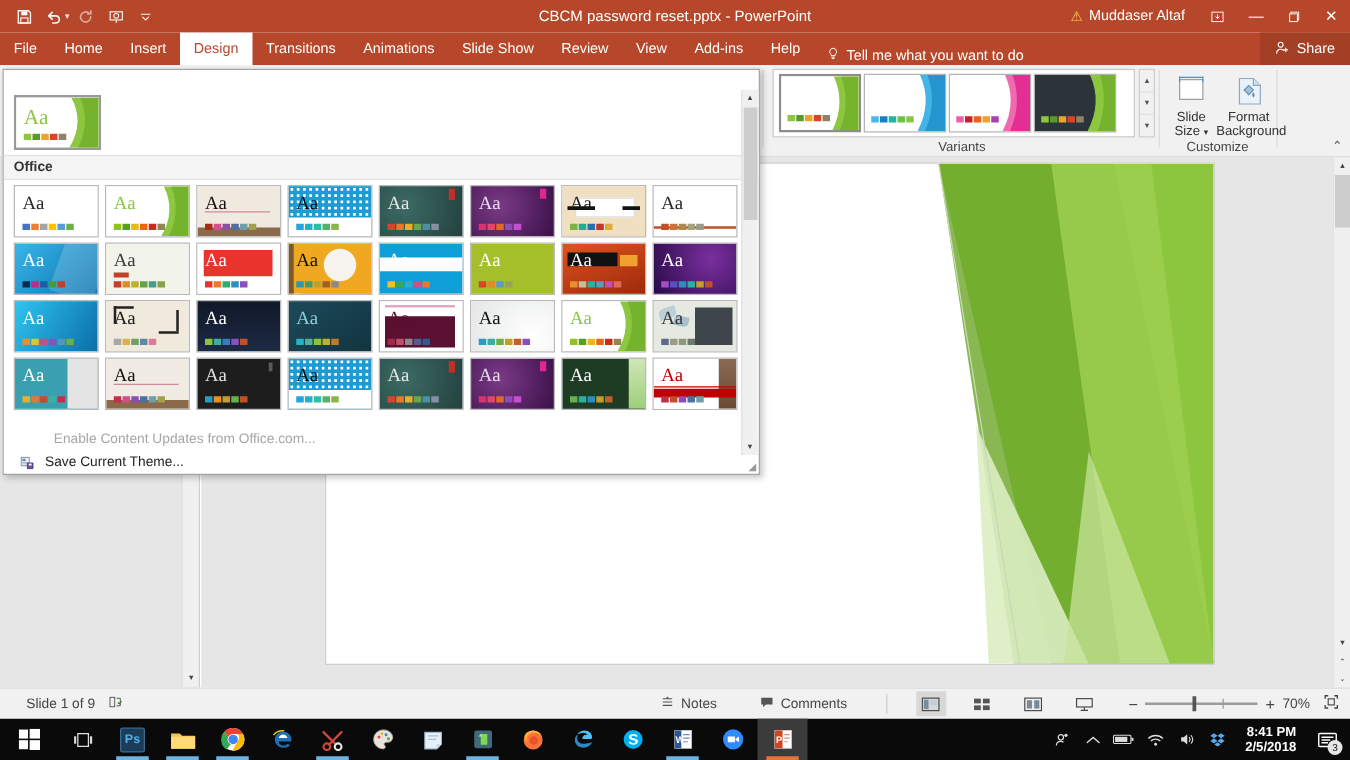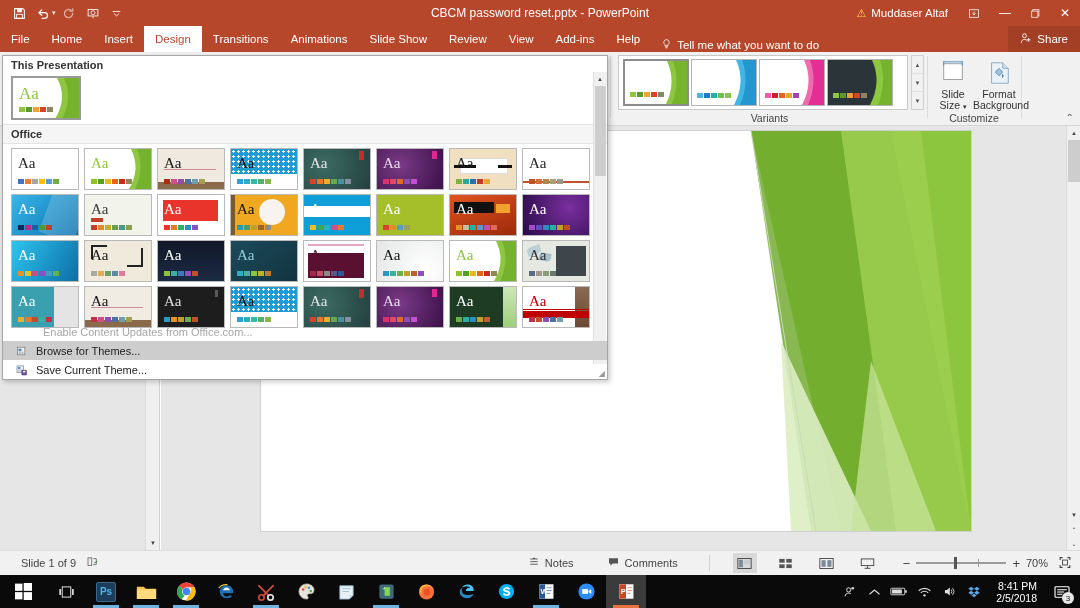--- a/index.html
+++ b/index.html
@@ -169,21 +169,21 @@
   .search-circle { width:14px; height:14px; border:2px solid #111; border-radius:50%; }
   .searchtxt { font-size:11.5px; color:#222; }
   .mic { margin-left:auto; font-size:12px; color:#333; }
   .taskview { width:40px; height:33px; display:flex; align-items:center; justify-content:center; color:#e8e8e8; font-size:13px; }
   .tb-apps { display:flex; align-items:center; }
   .tbapp { width:40px; height:33px; position:relative; display:flex; align-items:center; justify-content:center; }
   .tbapp .ind { position:absolute; bottom:0; left:7px; width:26px; height:3px; background:#6fb3e0; }
   .tbapp.active { background:#3b3b3b; }
   .tray { margin-left:auto; display:flex; align-items:center; gap:3px; padding-right:4px; color:#e9e9e9; }
   .trayico { width:22px; height:33px; display:flex; align-items:center; justify-content:center; font-size:12px; }
-  .clock { text-align:right; font-size:10.5px; line-height:12px; color:#fff; padding:0 8px; }
+  .clock { text-align:right; font-size:10.5px; line-height:12px; color:#fff; padding:0 8px;font-weight:bold; }
   .notif { width:28px; height:33px; display:flex; align-items:center; justify-content:center; position:relative; color:#fff; font-size:13px; }
   .notif .badge { position:absolute; right:2px; bottom:4px; width:12px; height:12px; border-radius:50%; background:#e6e6e6; color:#111; font-size:8px; display:flex; align-items:center; justify-content:center; }
   .app-icon { width:20px; height:20px; display:flex; align-items:center; justify-content:center; border-radius:2px; font-size:10px; font-weight:bold; color:#fff; }
 </style>
 </head>
 <body>
 
 <div class="app">
 
   <div class="titlebar">
@@ -372,21 +372,20 @@
         <div>Format</div>
         <div>Background</div>
       </div>
       <div class="grp-label">Customize</div>
     </div>
 
     <div class="collapse-rib">⌃</div>
   </div>
 
   <div class="gallery">
-    <div class="gal-head">This Presentation</div>
     <div class="gal-scroll">
       <div class="row-this">
         <div class="thumb big cur">
           <div style="position:absolute;inset:0;background:#fff;"></div>
           <svg style="position:absolute;right:0;top:0;" width="24" height="41" viewBox="0 0 24 41">
               <path d="M2 0 L24 0 L24 41 L0 41 Q13 20 2 0Z" fill="#8dc63f"></path>
               <path d="M9 0 L24 0 L24 41 L7 41 Q18 20 9 0Z" fill="#6fae2a" opacity=".8"></path>
             </svg>
           <div class="aa" style="left:6px; top:8px; color:#8dc63f; font-size:17px;">Aa</div>
           <div class="swatches" style="left:6px; bottom:6px;">
@@ -831,30 +830,20 @@
     </div>
     <div class="gal-vscroll">
       <div class="gvs-arrow">▲</div>
       <div class="gvs-thumb"></div>
       <div style="flex:1"></div>
       <div class="gvs-arrow">▼</div>
     </div>
     <div class="gal-menu">
       <div class="gal-item disabled">
         <span>Enable Content Updates from Office.com...</span>
-      </div>
-      <div class="gal-item hl">
-        <span class="gal-ico">
-          <svg width="13" height="12" viewBox="0 0 16 16">
-              <rect x="2.5" y="3" width="10" height="10" fill="#f3f3f3" stroke="#7a7a7a" stroke-width="1"></rect>
-              <rect x="4" y="5" width="4" height="3.2" fill="#4f86b8"></rect>
-              <path d="M4 9.6h7M4 11h7" stroke="#9aa8b4" stroke-width=".9"></path>
-            </svg>
-        </span>
-        <span>Browse for Themes...</span>
       </div>
       <div class="gal-item">
         <span class="gal-ico">
           <svg width="13" height="12" viewBox="0 0 16 16">
               <rect x="2" y="2.5" width="8.5" height="9" fill="#eef3f8" stroke="#7a8a9a" stroke-width="1"></rect>
               <rect x="3.2" y="4" width="3.4" height="2.6" fill="#5a8fc0"></rect>
               <path d="M3.2 8h6M3.2 9.4h6" stroke="#9aa8b4" stroke-width=".8"></path>
               <path d="M8.5 8.5h6v6h-6z" fill="#6b4fa8" stroke="#4a2f80" stroke-width=".9"></path>
               <rect x="10" y="9.2" width="3" height="2" fill="#fff"></rect>
             </svg>

